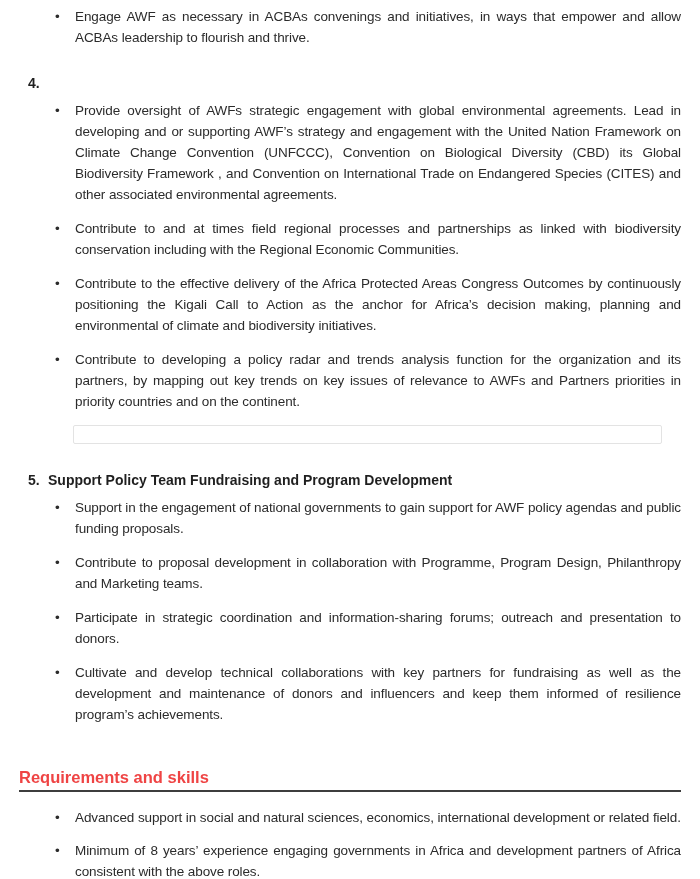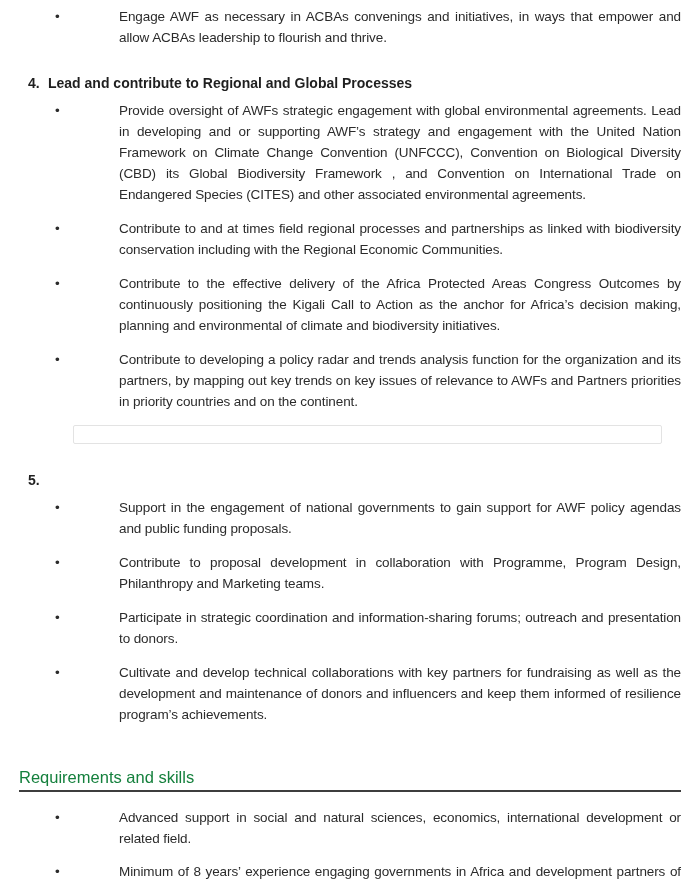--- a/index.html
+++ b/index.html
@@ -36,21 +36,20 @@
   }
   .bullet-item .marker {
     flex: 0 0 20px;
     width: 20px;
     text-align: left;
     font-size: 13.5px;
   }
   .bullet-item .btext {
     flex: 1 1 auto;
     text-align: justify;
-    margin-left: 44px;
   }
   
   .numbered-heading {
     display: flex;
     margin: 0 0 7px 9px;
     font-weight: bold;
     font-size: 14px;
     line-height: 20px;
     color: #1f1f1f;
   }
@@ -67,23 +66,23 @@
     width: 589px;
     height: 19px;
     border: 1px solid #e3e3e3;
     border-radius: 2px;
     background: #ffffff;
   }
   
   .req-heading {
     margin: 42px 0 0 0;
     font-size: 16.5px;
-    font-weight: normal;
+    font-weight: bold;
     line-height: 20px;
-    color: #15803d;
+    color: #ef4444;
   }
   .req-rule {
     margin: 3px 0 0 0;
     border: none;
     height: 2px;
     background: #3d3d3d;
   }
   .req-list {
     margin-top: 15px;
   }
@@ -97,21 +96,20 @@
   <ul class="bullet-list">
     <li class="bullet-item">
       <span class="marker">•</span>
       <span class="btext">Engage AWF as necessary in ACBAs convenings and initiatives, in ways that empower and allow ACBAs leadership to flourish and thrive.</span>
     </li>
   </ul>
 
   <div class="section section-4">
     <div class="numbered-heading">
       <span class="num">4.</span>
-      <span class="ttl">Lead and contribute to Regional and Global Processes</span>
     </div>
     <ul class="bullet-list">
       <li class="bullet-item">
         <span class="marker">•</span>
         <span class="btext">Provide oversight of AWFs strategic engagement with global environmental agreements. Lead in developing and or supporting AWF’s strategy and engagement with the United Nation Framework on Climate Change Convention (UNFCCC), Convention on Biological Diversity (CBD) its Global Biodiversity Framework , and Convention on International Trade on Endangered Species (CITES) and other associated environmental agreements.</span>
       </li>
       <li class="bullet-item">
         <span class="marker">•</span>
         <span class="btext">Contribute to and at times field regional processes and partnerships as linked with biodiversity conservation including with the Regional Economic Communities.</span>
       </li>
@@ -123,20 +121,21 @@
         <span class="marker">•</span>
         <span class="btext">Contribute to developing a policy radar and trends analysis function for the organization and its partners, by mapping out key trends on key issues of relevance to AWFs and Partners priorities in priority countries and on the continent.</span>
       </li>
     </ul>
     <div class="empty-note-box"></div>
   </div>
 
   <div class="section section-5">
     <div class="numbered-heading">
       <span class="num">5.</span>
+      <span class="ttl">Support Policy Team Fundraising and Program Development</span>
     </div>
     <ul class="bullet-list">
       <li class="bullet-item">
         <span class="marker">•</span>
         <span class="btext">Support in the engagement of national governments to gain support for AWF policy agendas and public funding proposals.</span>
       </li>
       <li class="bullet-item">
         <span class="marker">•</span>
         <span class="btext">Contribute to proposal development in collaboration with Programme, Program Design, Philanthropy and Marketing teams.</span>
       </li>

